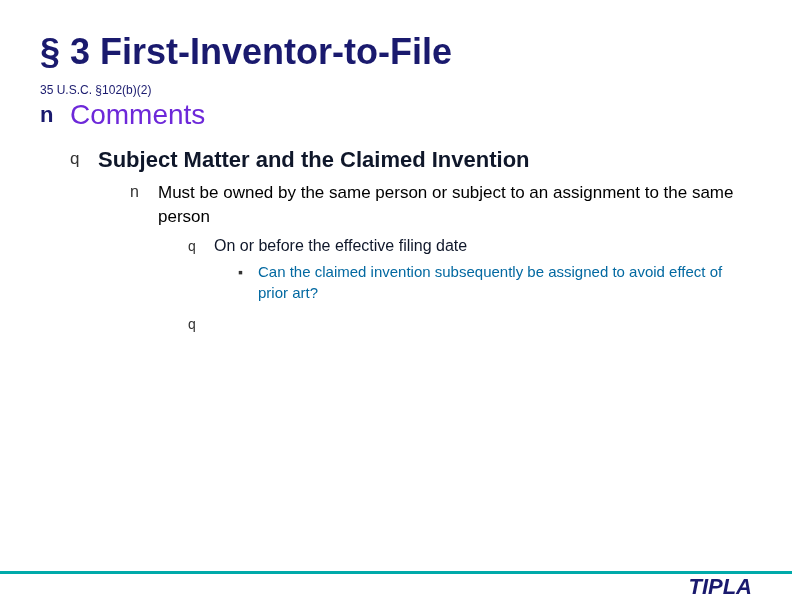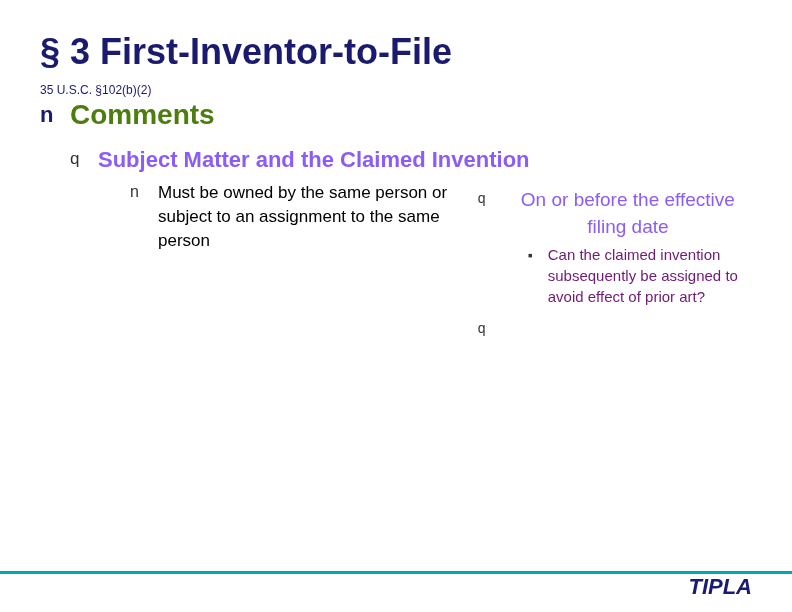--- a/index.html
+++ b/index.html
@@ -50,22 +50,22 @@
     .bullet-n {
       font-size: 22px;
       color: #1a1a6e;
       font-weight: bold;
       margin-right: 10px;
       min-width: 20px;
     }
 
     .section-title {
       font-size: 28px;
-      color: #4d7c0f;
-      font-weight: bold;
+      color: #6d28d9;
+      font-weight: normal;
     }
 
     .level1 {
       margin-left: 30px;
       margin-bottom: 12px;
     }
 
     .level1-item {
       display: flex;
       align-items: flex-start;
@@ -75,21 +75,21 @@
     .bullet-q {
       font-size: 17px;
       color: #333;
       margin-right: 10px;
       margin-top: 2px;
       min-width: 18px;
     }
 
     .level1-text {
       font-size: 22px;
-      color: #8b5cf6;
+      color: #0f172a;
       font-weight: bold;
     }
 
     .level2 {
       margin-left: 60px;
       margin-top: 8px;
     }
 
     .level2-item {
       display: flex;
@@ -124,24 +124,23 @@
 
     .bullet-q2 {
       font-size: 14px;
       color: #333;
       margin-right: 10px;
       margin-top: 3px;
       min-width: 16px;
     }
 
     .level3-text {
-      font-size: 19px;
-      color: #8b5cf6;
+      font-size: 16px;
+      color: #0f172a;
       line-height: 1.4;
-      text-align: center;
     }
 
     .level4 {
       margin-left: 24px;
       margin-top: 4px;
     }
 
     .level4-item {
       display: flex;
       align-items: flex-start;
@@ -151,21 +150,21 @@
     .bullet-sq {
       font-size: 14px;
       color: #333;
       margin-right: 8px;
       margin-top: 3px;
       min-width: 12px;
     }
 
     .level4-text {
       font-size: 15px;
-      color: #701a75;
+      color: #0369a1;
       line-height: 1.4;
     }
 
     .bottom-line {
       position: absolute;
       bottom: 38px;
       left: 0;
       right: 0;
       height: 3px;
       background: #00aaaa;
@@ -197,21 +196,21 @@
 
   <div class="level1">
     <div class="level1-item">
       <span class="bullet-q">q</span>
       <span class="level1-text">Subject Matter and the Claimed Invention</span>
     </div>
 
     <div class="level2">
       <div class="level2-item">
         <span class="bullet-n2">n</span>
-        <div style="display:flex; flex-direction:row;">
+        <div style="display:flex; flex-direction:column;">
           <span class="level2-text">Must be owned by the same person or subject to an assignment to the same person</span>
 
           <div class="level3">
 
             <div class="level3-item">
               <span class="bullet-q2">q</span>
               <div style="display:flex; flex-direction:column;">
                 <span class="level3-text">On or before the effective filing date</span>
 
                 <div class="level4">

